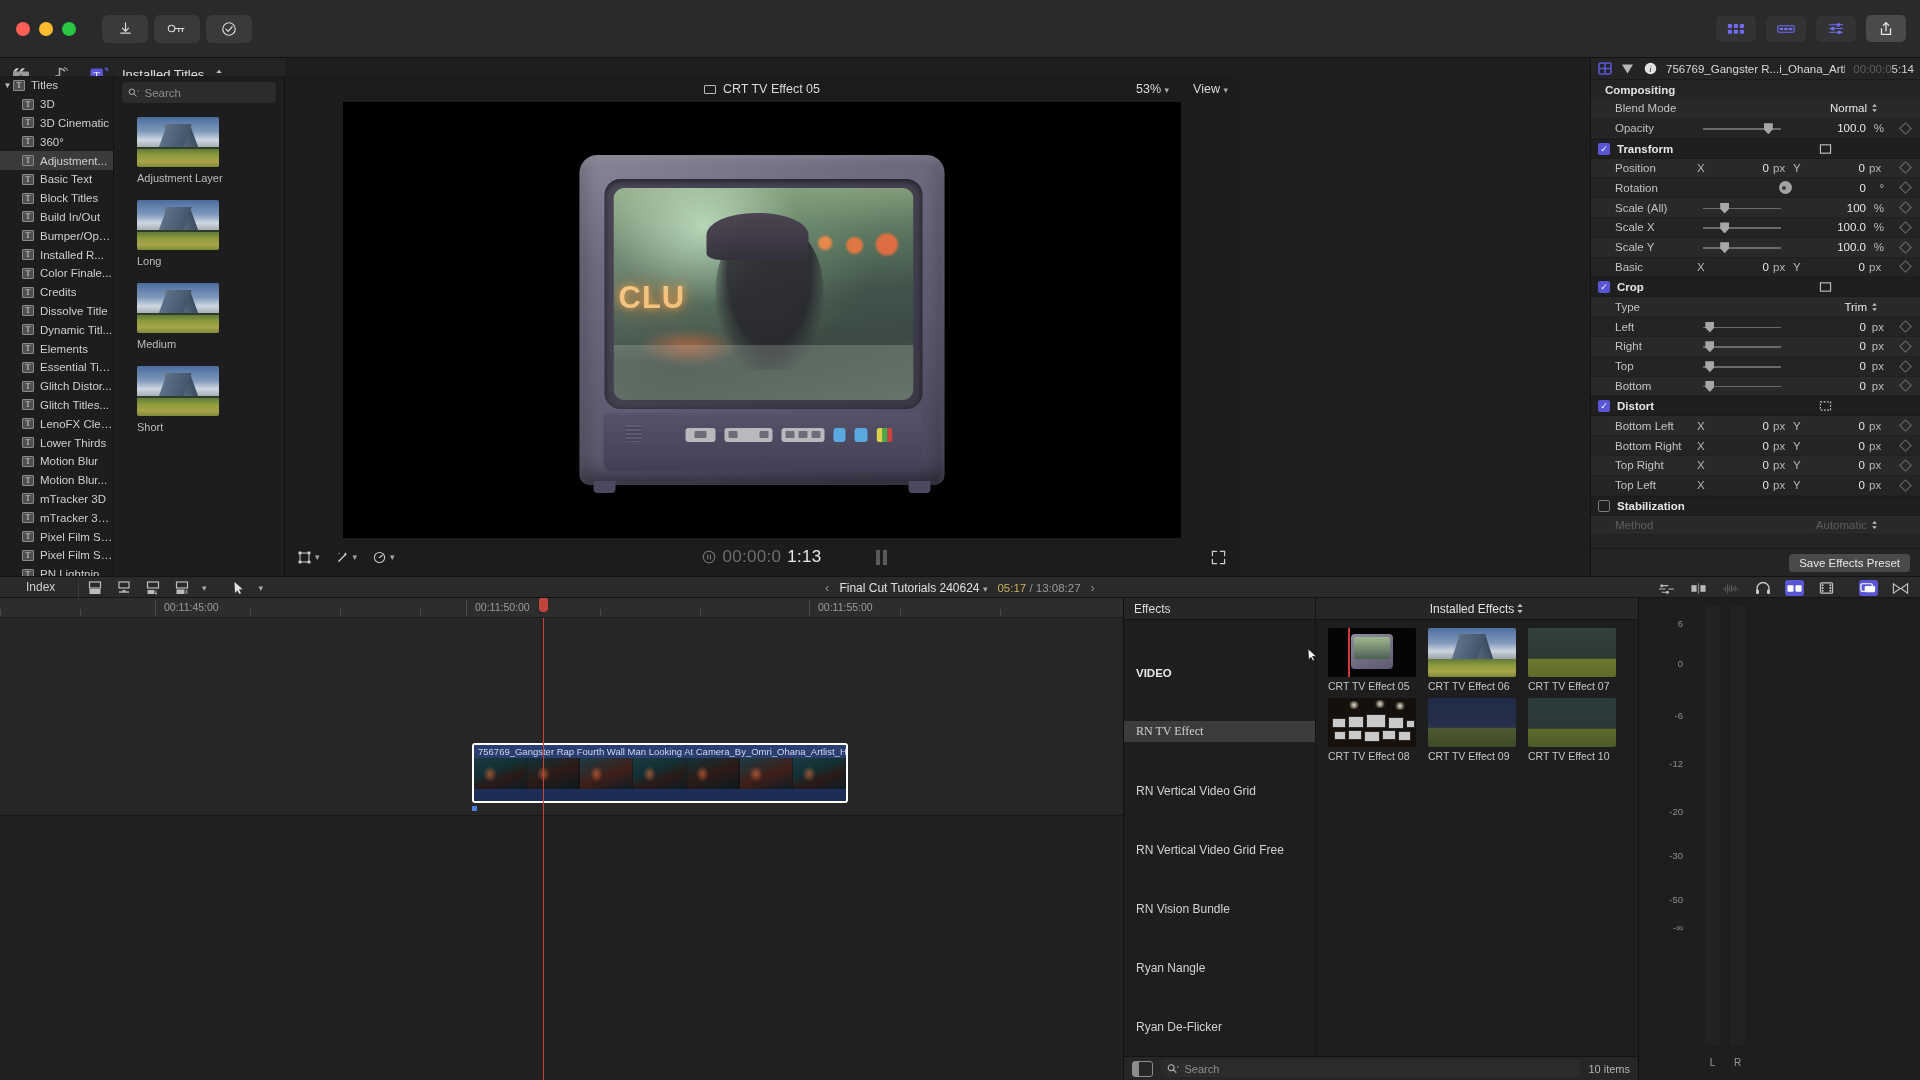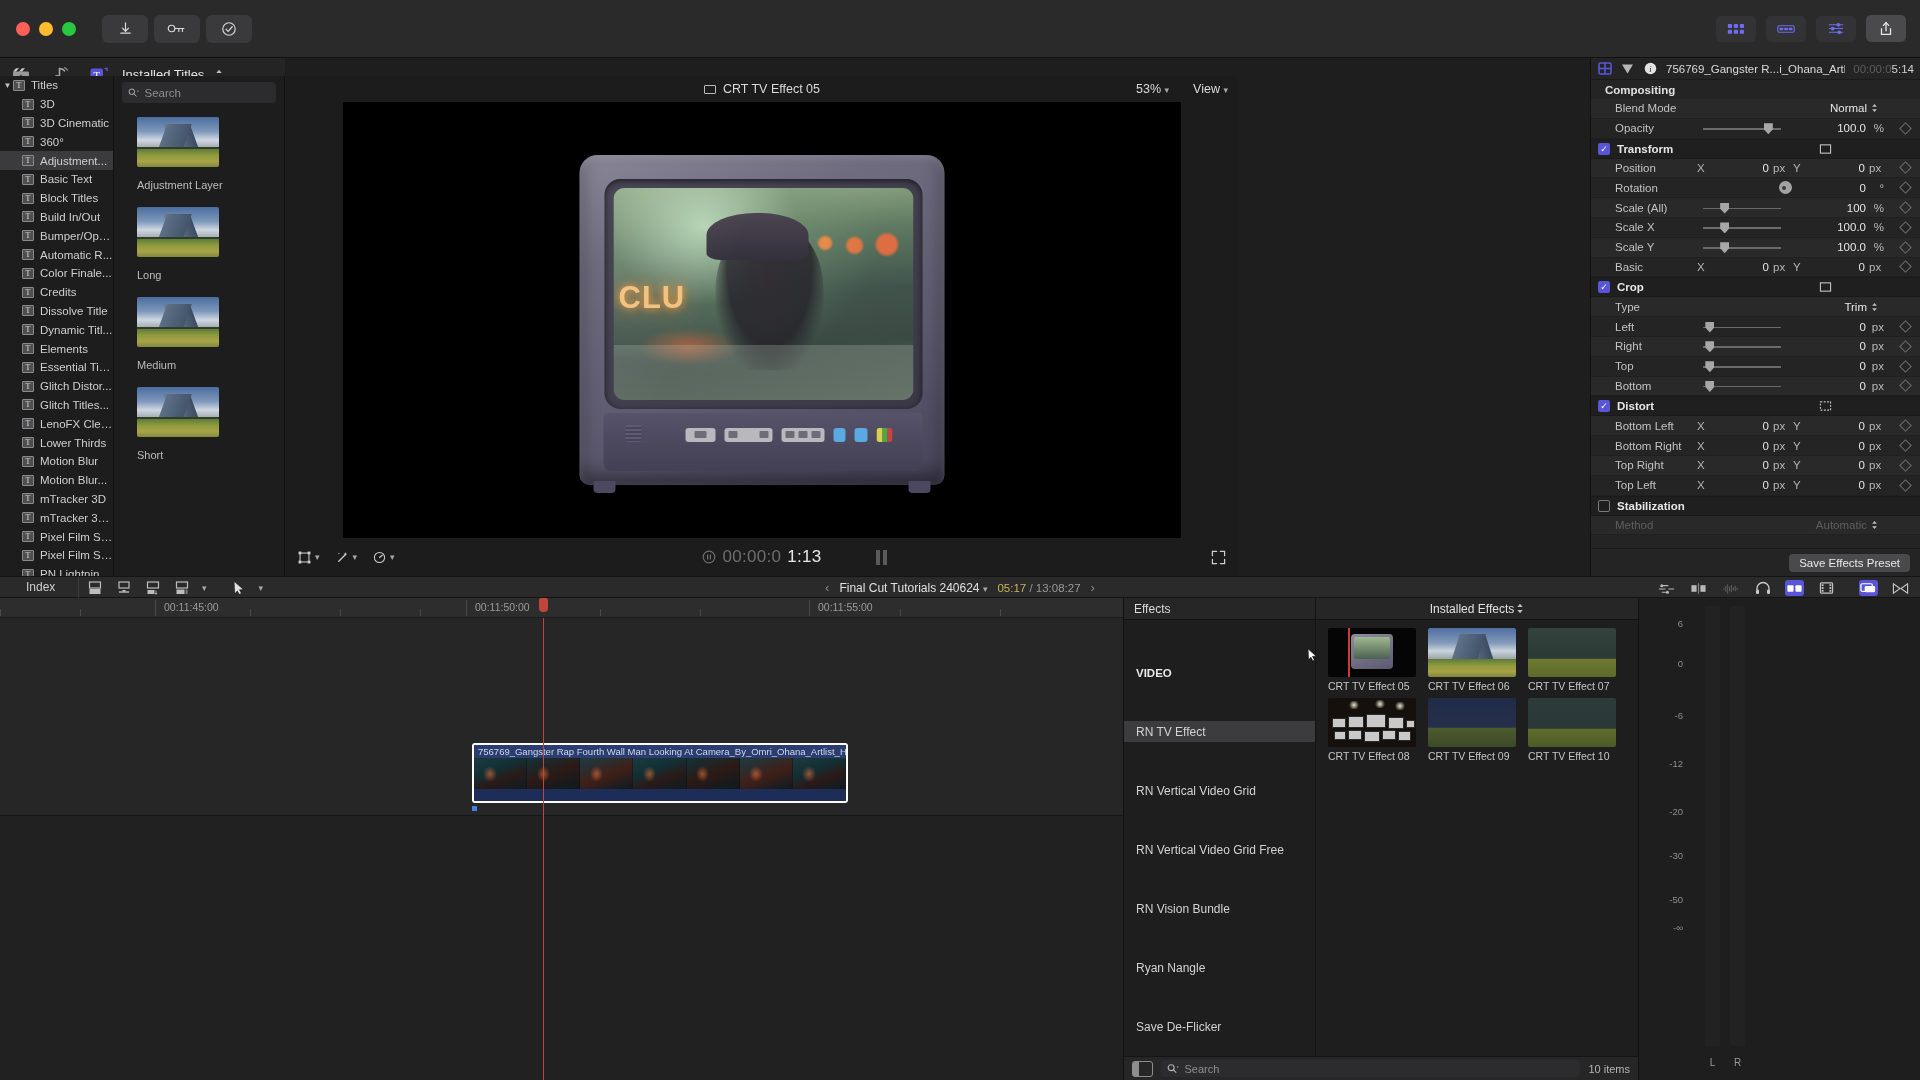--- a/index.html
+++ b/index.html
@@ -109,21 +109,21 @@
       linear-gradient(70deg, transparent 40%, #6e7f93 41%, #3d4e62 66%, transparent 67%);
   }
   .tb-thumb .grass {
     position: absolute; bottom: 0; left: 0; right: 0; height: 36%;
     background: linear-gradient(#5f7a3a 0%, #8e9b3d 35%, #a9a348 70%, #7e8a3c 100%);
   }
   .tb-thumb .ridge {
     position: absolute; top: 60%; left: 0; right: 0; height: 6%;
     background: #2f3d2a;
   }
-  .tb-cap { font-size: 11px; color: #bcbcbc; margin-top: 12px; }
+  .tb-cap { font-size: 11px; color: #bcbcbc; margin-top: 5px; }
 
   
   .viewerWrap {
     position: absolute; top: 76px; left: 286px; right: 682px; bottom: 504px;
     background: #1c1c1c;
   }
   .viewer-top {
     height: 26px; display: flex; align-items: center; position: relative;
     background: #1c1c1c; color: #dadada; font-size: 12.5px;
   }
@@ -349,21 +349,21 @@
   .efx-body { flex: 1; display: flex; overflow: hidden; }
   .efx-cats {
     width: 192px; background: #1e1e1e; border-right: 1px solid #141414;
     padding-top: 4px; overflow: hidden;
   }
   .efx-cat {
     height: 21px; display: flex; align-items: center; padding-left: 12px;
     font-size: 12px; color: #d2d2d2; margin-top: 38px;
   }
   .efx-cat.head { font-weight: bold; color: #e8e8e8; font-size: 11.5px; }
-  .efx-cat.sel { background: #3c3c3e; }
+  .efx-cat.sel { background: #3c3c3e; font-family: Liberation Serif, serif; }
   .efx-grid {
     flex: 1; padding: 8px 10px 0 12px; display: flex; flex-wrap: wrap;
     align-content: flex-start; gap: 6px 12px; overflow: hidden;
   }
   .efx-item { width: 88px; }
   .efx-th {
     width: 88px; height: 49px; border-radius: 2px; overflow: hidden;
     position: relative; background: #111;
   }
   .efx-th.crt05 { background: #050505; }
@@ -673,21 +673,21 @@
         <div class="sb-row child">
           <span class="sb-ticon">T</span>
           <span class="sb-label">Build In/Out</span>
         </div>
         <div class="sb-row child">
           <span class="sb-ticon">T</span>
           <span class="sb-label">Bumper/Ope...</span>
         </div>
         <div class="sb-row child">
           <span class="sb-ticon">T</span>
-          <span class="sb-label">Automatic R...</span>
+          <span class="sb-label">Installed R...</span>
         </div>
         <div class="sb-row child">
           <span class="sb-ticon">T</span>
           <span class="sb-label">Color Finale...</span>
         </div>
         <div class="sb-row child">
           <span class="sb-ticon">T</span>
           <span class="sb-label">Credits</span>
         </div>
         <div class="sb-row child">
@@ -1324,21 +1324,21 @@
       </div>
     </div>
     <div class="efx-body">
       <div class="efx-cats" id="efx-cats">
           <div class="efx-cat head">VIDEO</div>
           <div class="efx-cat sel">RN TV Effect</div>
           <div class="efx-cat">RN Vertical Video Grid</div>
           <div class="efx-cat">RN Vertical Video Grid Free</div>
           <div class="efx-cat">RN Vision Bundle</div>
           <div class="efx-cat">Ryan Nangle</div>
-          <div class="efx-cat">Save De-Flicker</div>
+          <div class="efx-cat">Ryan De-Flicker</div>
           <div class="efx-cat">Stylize</div>
           <div class="efx-cat">test</div>
           <div class="efx-cat">Text Effects</div>
           <div class="efx-cat">Tiling</div>
         </div>
       <div class="efx-grid" id="efx-grid">
           <div class="efx-item">
             <div class="efx-th crt05">
               <div class="redln"></div>
               <div class="tv">

